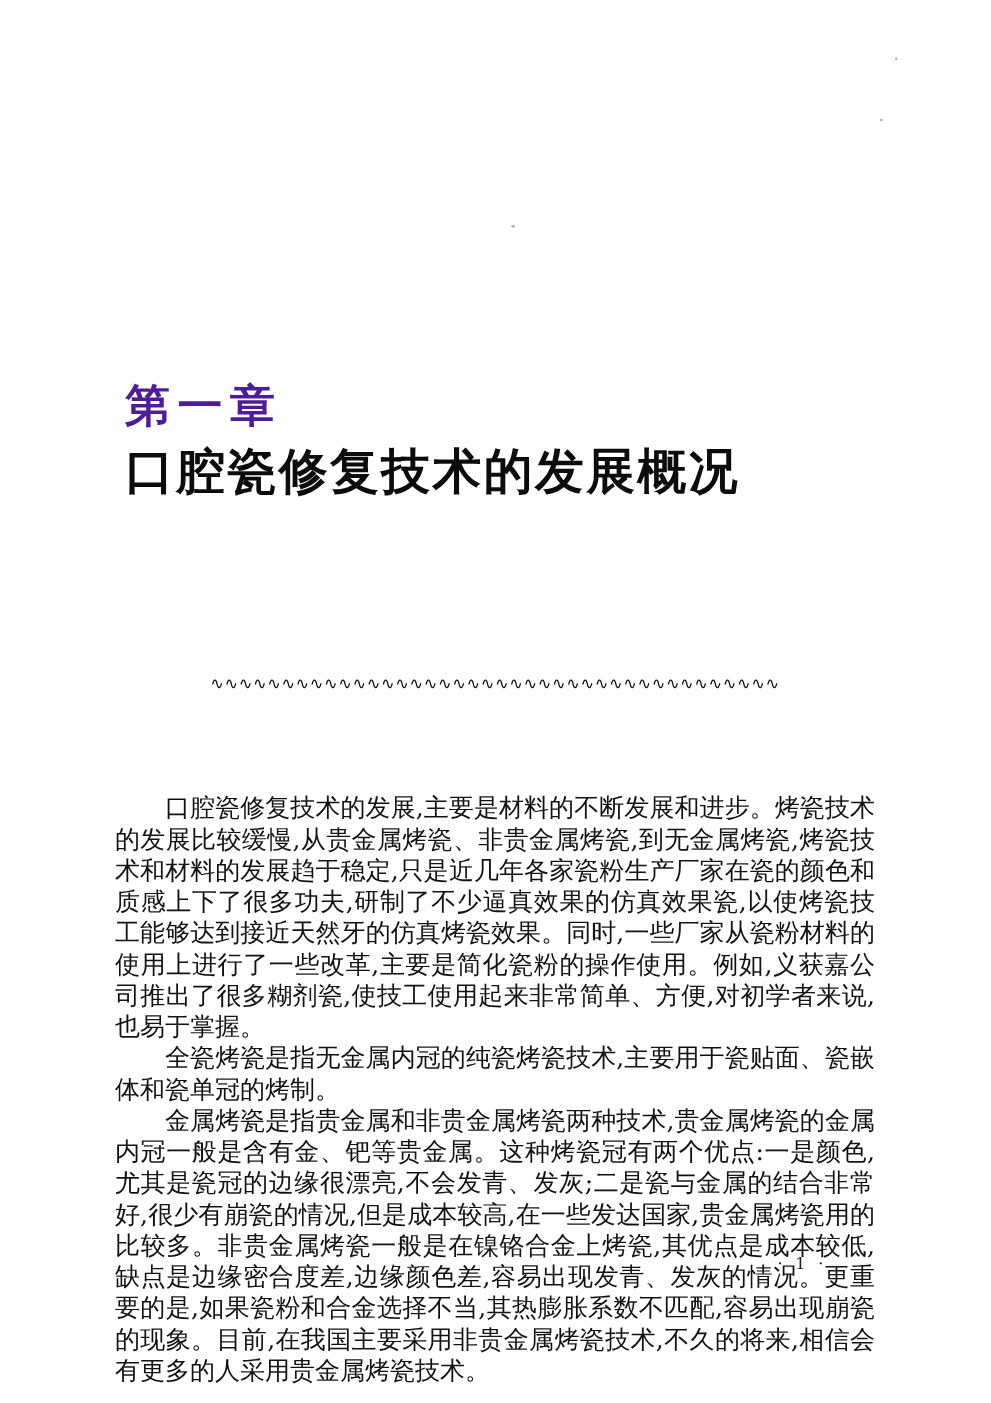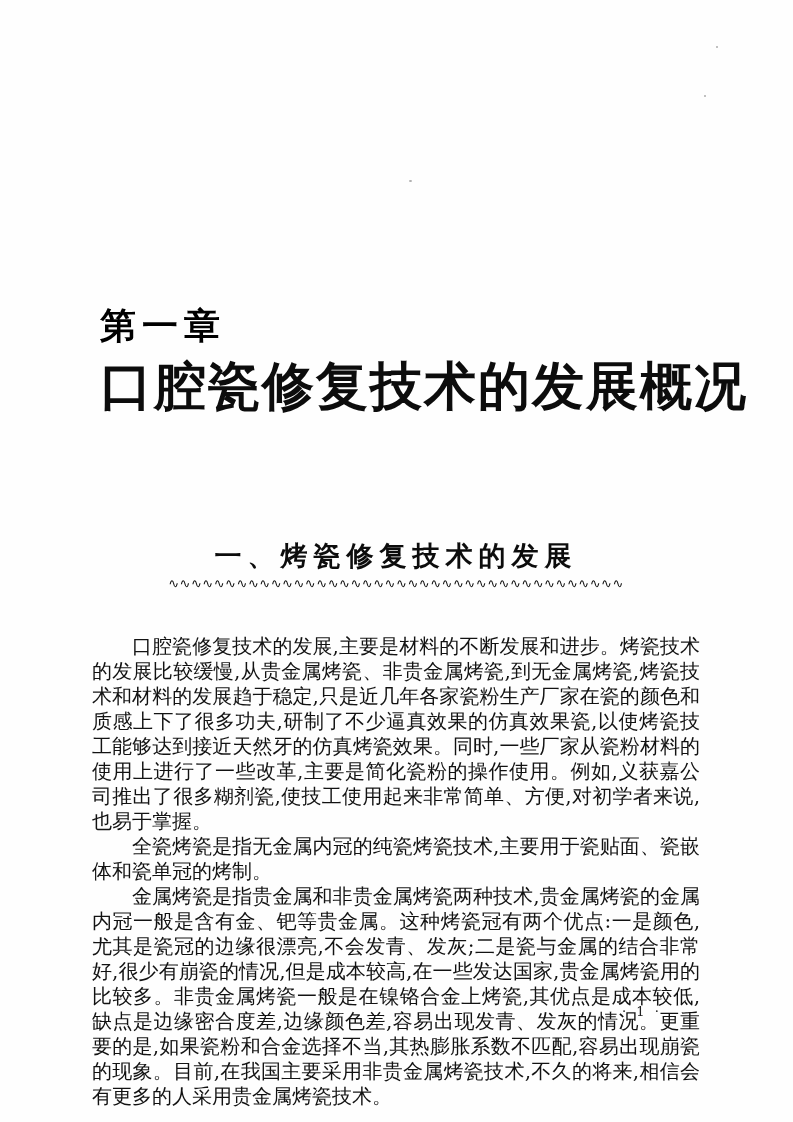--- a/index.html
+++ b/index.html
@@ -20,26 +20,26 @@
     position: absolute;
     left: 100px;
     top: 304px;
   }
   .chapter-label {
     font-family: "DejaVu Sans", sans-serif;
     font-weight: 900;
     font-size: 36px;
     letter-spacing: 6px;
     line-height: 1.2;
-    color: #000000;
+    color: #4c1d95;
   }
   .chapter-title {
     font-family: "DejaVu Sans", sans-serif;
     font-weight: 900;
-    font-size: 52px;
+    font-size: 39px;
     letter-spacing: 2px;
     line-height: 1.2;
     margin-top: 8px;
     white-space: nowrap;
     color: #0c0c0c;
   }
   .section-block {
     position: absolute;
     left: 92px;
     top: 538px;
@@ -102,21 +102,20 @@
 <body>
 
 <div class="page">
 
   <div class="chapter-block">
     <div class="chapter-label">第一章</div>
     <div class="chapter-title">口腔瓷修复技术的发展概况</div>
   </div>
 
   <div class="section-block">
-    <div class="section-heading">一、烤瓷修复技术的发展</div>
     <div class="ornament-rule">∿∿∿∿∿∿∿∿∿∿∿∿∿∿∿∿∿∿∿∿∿∿∿∿∿∿∿∿∿∿∿∿∿∿∿∿∿∿∿∿</div>
   </div>
 
   <div class="body-text">
     <p>口腔瓷修复技术的发展,主要是材料的不断发展和进步。烤瓷技术的发展比较缓慢,从贵金属烤瓷、非贵金属烤瓷,到无金属烤瓷,烤瓷技术和材料的发展趋于稳定,只是近几年各家瓷粉生产厂家在瓷的颜色和质感上下了很多功夫,研制了不少逼真效果的仿真效果瓷,以使烤瓷技工能够达到接近天然牙的仿真烤瓷效果。同时,一些厂家从瓷粉材料的使用上进行了一些改革,主要是简化瓷粉的操作使用。例如,义获嘉公司推出了很多糊剂瓷,使技工使用起来非常简单、方便,对初学者来说,也易于掌握。</p>
     <p>全瓷烤瓷是指无金属内冠的纯瓷烤瓷技术,主要用于瓷贴面、瓷嵌体和瓷单冠的烤制。</p>
     <p>金属烤瓷是指贵金属和非贵金属烤瓷两种技术,贵金属烤瓷的金属内冠一般是含有金、钯等贵金属。这种烤瓷冠有两个优点:一是颜色,尤其是瓷冠的边缘很漂亮,不会发青、发灰;二是瓷与金属的结合非常好,很少有崩瓷的情况,但是成本较高,在一些发达国家,贵金属烤瓷用的比较多。非贵金属烤瓷一般是在镍铬合金上烤瓷,其优点是成本较低,缺点是边缘密合度差,边缘颜色差,容易出现发青、发灰的情况。更重要的是,如果瓷粉和合金选择不当,其热膨胀系数不匹配,容易出现崩瓷的现象。目前,在我国主要采用非贵金属烤瓷技术,不久的将来,相信会有更多的人采用贵金属烤瓷技术。</p>
   </div>
 
   <div class="page-number">· 1 ·</div>

